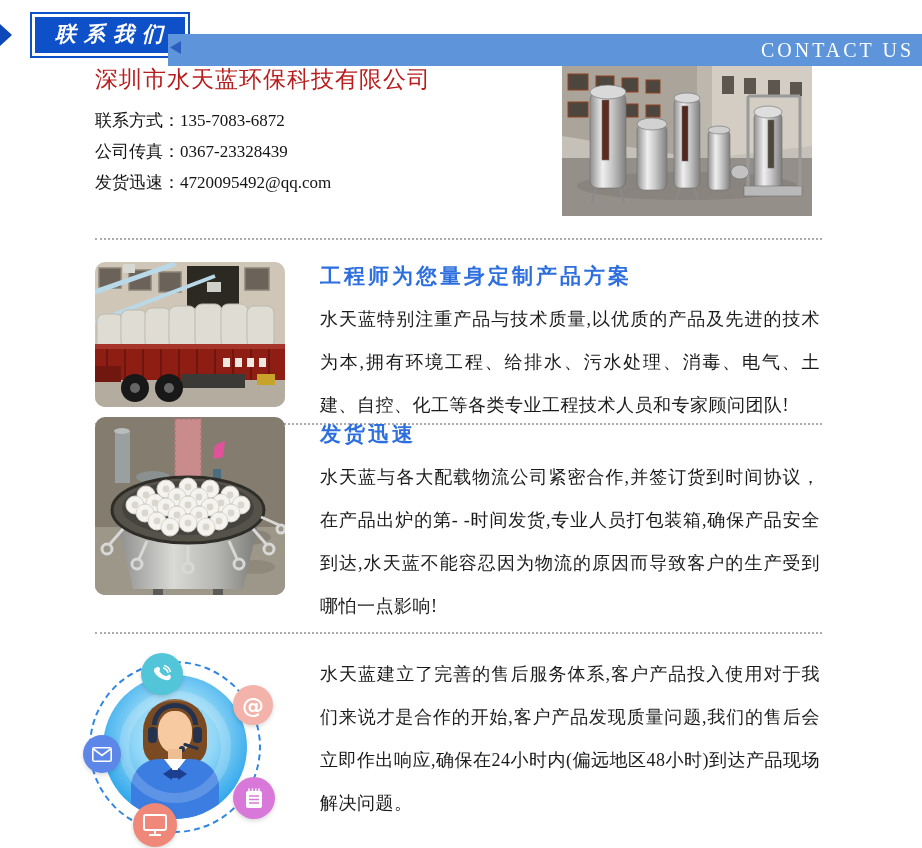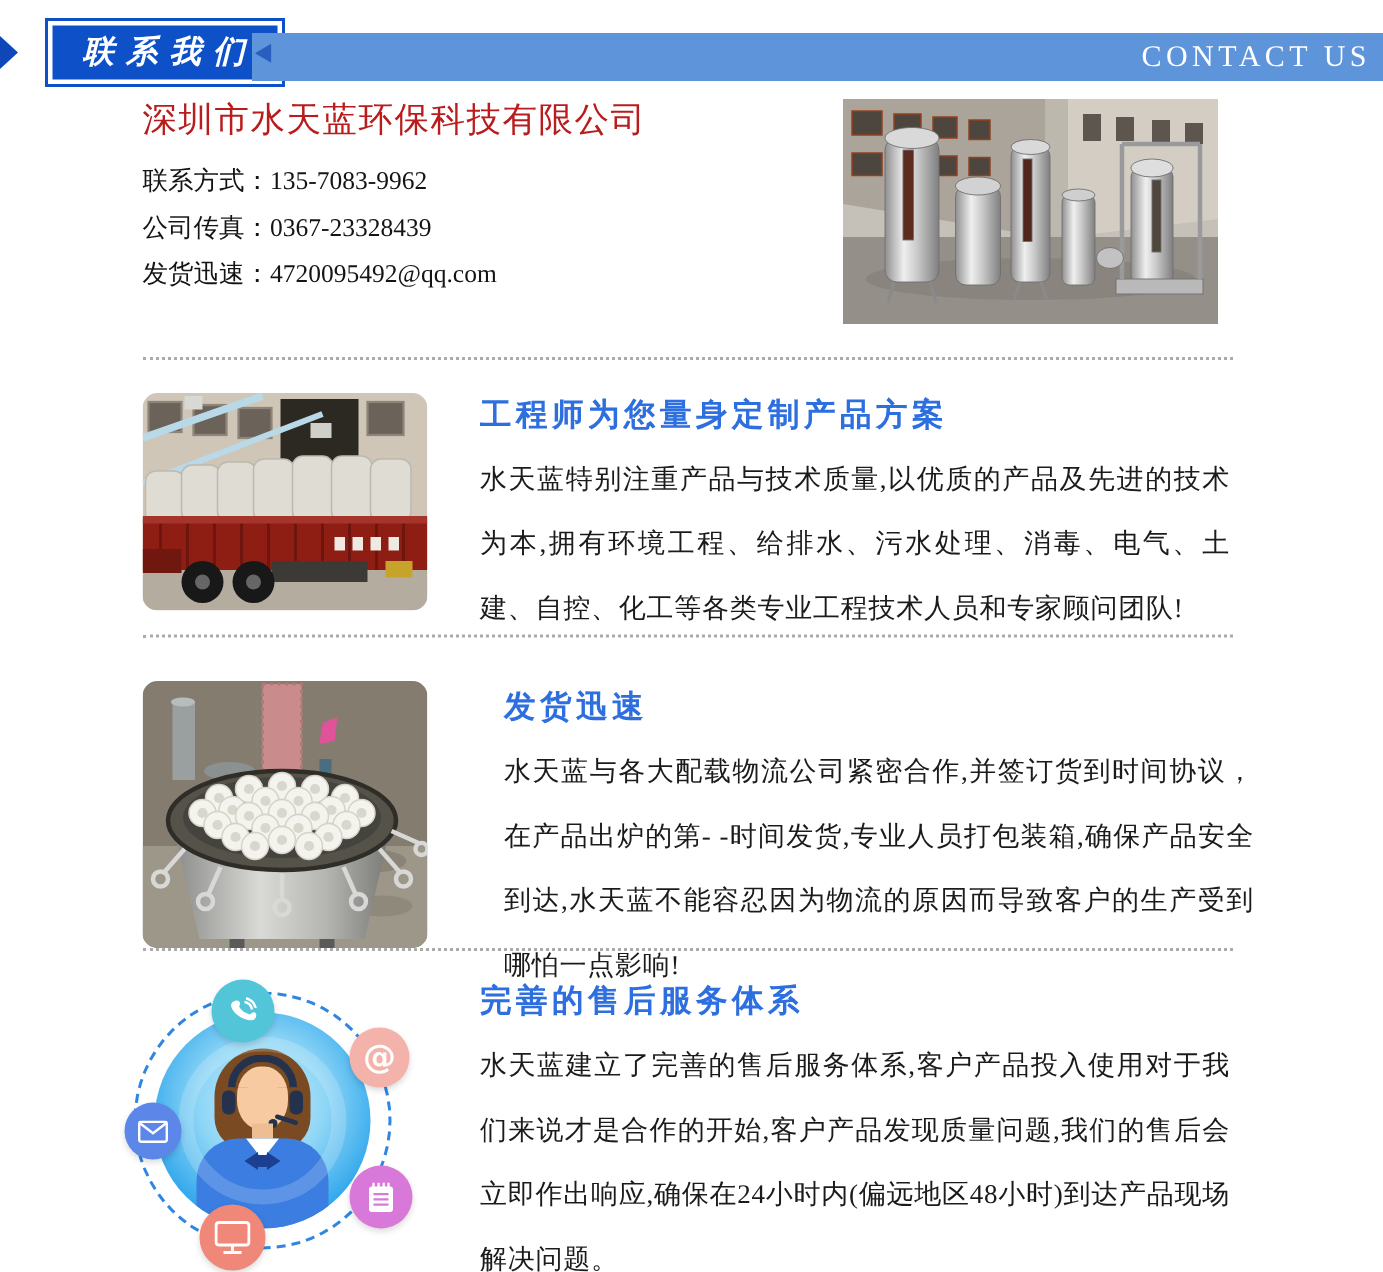--- a/index.html
+++ b/index.html
@@ -7,21 +7,21 @@
               font-family:"Liberation Serif","DejaVu Serif",serif; }
 
   
   .ribbon-tail { position:absolute; left:0; top:24; top:24px; width:12px; height:22px;
                  background:#0d47b8; clip-path:polygon(0 0,100% 50%,0 100%); }
   .title-box { position:absolute; left:30px; top:12px; background:#ffffff;
                border:2px solid #0d50c8; padding:3px; }
   .title-box-inner { background:#0d50c8; color:#ffffff; font-weight:bold;
                      font-size:21px; letter-spacing:8px; padding:3px 14px 5px 20px;
                      font-style:italic; white-space:nowrap; }
-  .banner { position:absolute; left:168px; right:0; top:22px; height:32px;
+  .banner { position:absolute; left:168px; right:0; top:34px; height:32px;
             background:#5e94da; display:flex; align-items:center; justify-content:flex-end;text-align:right; }
   .banner-notch { position:absolute; left:2px; top:7px; width:11px; height:13px;
                   background:#2a5fc0; clip-path:polygon(100% 0,0 50%,100% 100%); }
   .banner-text { color:#ffffff; font-size:20px; letter-spacing:3px; padding-right:8px; }
 
   
   .contact { position:absolute; left:95px; right:110px; top:64px; height:160px; }
   .company-name { color:#b91c1c; font-size:23px; font-weight:normal; letter-spacing:1px;
                   margin-bottom:10px; }
   .contact-row { font-size:17px; color:#141414; line-height:31px; white-space:nowrap; }
@@ -29,21 +29,21 @@
                      overflow:hidden; }
 
   
   .dotted { position:absolute; left:95px; width:727px; height:0;
             border-top:2px dotted #ababab; }
   .dotted.d1 { top:238px; } .dotted.d2 { top:423px; } .dotted.d3 { top:632px; }
 
   
   .feature { position:absolute; left:95px; right:100px; }
   .feature.s1 { top:256px; height:160px; }
-  .feature.s2 { top:451px; height:190px;padding-left:16px; }
+  .feature.s2 { top:414px; height:190px; }
   .feature.s3 { top:645px; height:200px; }
   .feature .media { position:absolute; left:0; top:6px; border-radius:10px; overflow:hidden; }
   .s1 .media { width:190px; height:145px; }
   .s2 .media { width:190px; height:178px; top:3px; }
   .feature .copy { margin-left:225px; width:500px; }
   .feature-heading { color:#2e6fe0; font-size:21px; font-weight:bold; letter-spacing:3px;
                      padding-top:6px; }
   .feature-body { font-size:18px; line-height:43px; color:#1b1b1b; text-align:justify;
                   margin-top:8px; letter-spacing:0.5px; }
   .s3 .feature-heading { padding-top:8px; }
@@ -99,21 +99,21 @@
     <div class="title-box-inner">联系我们</div>
   </div>
   <div class="banner">
     <span class="banner-notch"></span>
     <span class="banner-text">CONTACT US</span>
   </div>
 </div>
 
 <div class="contact">
   <h1 class="company-name">深圳市水天蓝环保科技有限公司</h1>
-  <div class="contact-row"><span>联系方式：</span><span>135-7083-9962</span></div>
+  <div class="contact-row"><span>联系方式：</span><span>135-7083-6872</span></div>
   <div class="contact-row"><span>公司传真：</span><span>0367-23328439</span></div>
   <div class="contact-row"><span>发货迅速：</span><span>4720095492@qq.com</span></div>
 
   <div class="equipment-photo">
     <svg width="250" height="150" viewBox="0 0 250 150">
       <defs>
         <linearGradient id="metal" x1="0" y1="0" x2="1" y2="0">
           <stop offset="0" stop-color="#8f8f8f"></stop>
             <stop offset="0.35" stop-color="#efefef"></stop>
           <stop offset="0.6" stop-color="#c9c9c9"></stop>
@@ -374,16 +374,15 @@
         <g stroke="#ffffff" stroke-width="1.5">
           <line x1="5" y1="1.5" x2="5" y2="5"></line>
             <line x1="8.4" y1="1.5" x2="8.4" y2="5"></line>
           <line x1="11.8" y1="1.5" x2="11.8" y2="5"></line>
             <line x1="15" y1="1.5" x2="15" y2="5"></line>
         </g>
       </svg>
     </div>
   </div>
   <div class="copy">
-    <h2 class="feature-heading">完善的售后服务体系</h2>
     <p class="feature-body">水天蓝建立了完善的售后服务体系,客户产品投入使用对于我们来说才是合作的开始,客户产品发现质量问题,我们的售后会立即作出响应,确保在24小时内(偏远地区48小时)到达产品现场解决问题。</p>
   </div>
 </div>
 
 </body></html>

